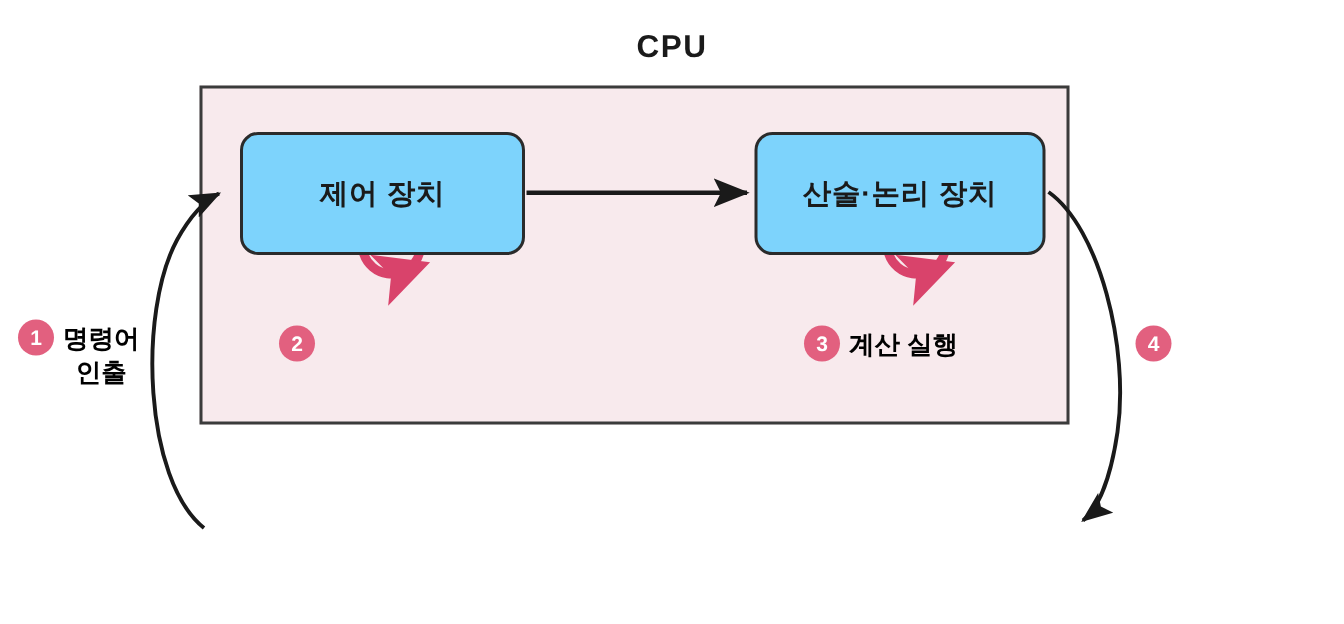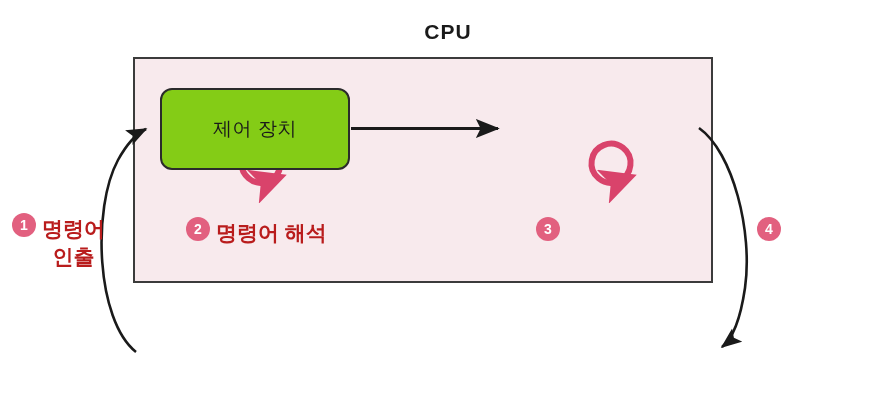--- a/index.html
+++ b/index.html
@@ -34,29 +34,29 @@
     left: 133px;
     top: 57px;
     width: 580px;
     height: 226px;
     background: #f8eaed;
     border: 2px solid #3b3b3b;
     box-sizing: border-box;
   }
   .unit-box {
     position: absolute;
-    background: #84cc16;
+    background: #7dd3fc;
     border: 2px solid #2b2b2b;
     border-radius: 12px;
     box-sizing: border-box;
     display: flex;
     align-items: center;
     justify-content: center;
     font-size: 19px;
-    font-weight: 400;
+    font-weight: 700;
     color: #1a1a1a;
     letter-spacing: 0.5px;
     text-align: center;
   }
   .control-unit {
     left: 160px;
     top: 88px;
     width: 190px;
     height: 82px;
   }
@@ -88,23 +88,23 @@
     background: #e2607f;
     color: #ffffff;
     font-size: 14px;
     font-weight: 700;
     display: flex;
     align-items: center;
     justify-content: center;
     line-height: 1;
   }
   .step-text {
-    font-size: 21px;
+    font-size: 17px;
     font-weight: 700;
-    color: #b91c1c;
+    color: #000000;
     line-height: 1.35;
     white-space: pre-line;
     padding-top: 2px;
   }
   .step-1 { left: 12px;  top: 213px; }
   .step-1 .step-text { text-align: center; }
   .step-2 { left: 186px; top: 217px; }
   .step-3 { left: 536px; top: 217px; }
   .step-4 { left: 757px; top: 217px; }
 
@@ -154,34 +154,37 @@
 
     <g>
       <path d="M 619,181 A 19.5,19.5 0 1 0 617.5,181.6" fill="none" stroke="#d9436b" stroke-width="6" stroke-linecap="butt" marker-end="url(#arrowPink)"></path>
     </g>
   </svg>
 
   <div class="unit-box control-unit">
     <span>제어 장치</span>
   </div>
 
+  <div class="unit-box alu-unit">
+    <span>산술·논리 장치</span>
+  </div>
 
 
   <div class="step step-1">
     <span class="step-badge">1</span>
     <span class="step-text">명령어
 인출</span>
   </div>
 
   <div class="step step-2">
     <span class="step-badge">2</span>
-    <span class="step-text">명령어 해석</span>
   </div>
 
   <div class="step step-3">
     <span class="step-badge">3</span>
+    <span class="step-text">계산 실행</span>
   </div>
 
   <div class="step step-4">
     <span class="step-badge">4</span>
   </div>
 
 </div>
 
 </body></html>

